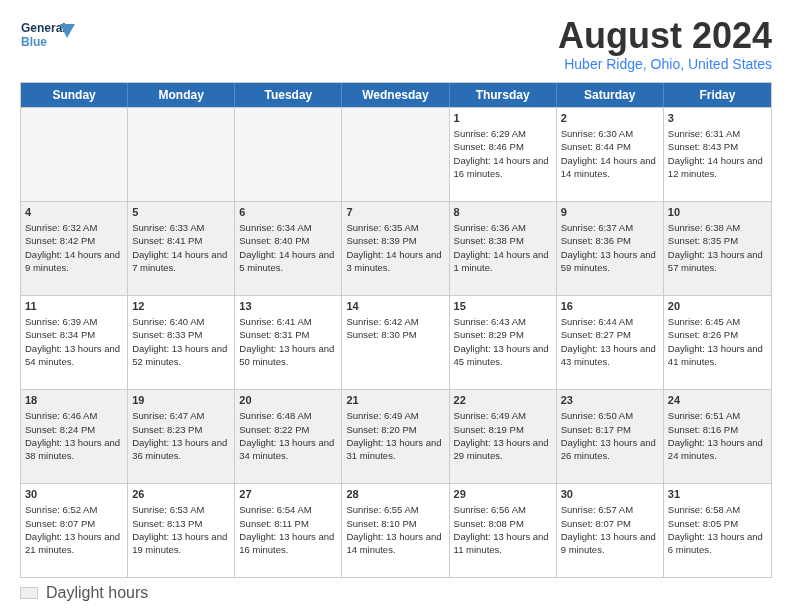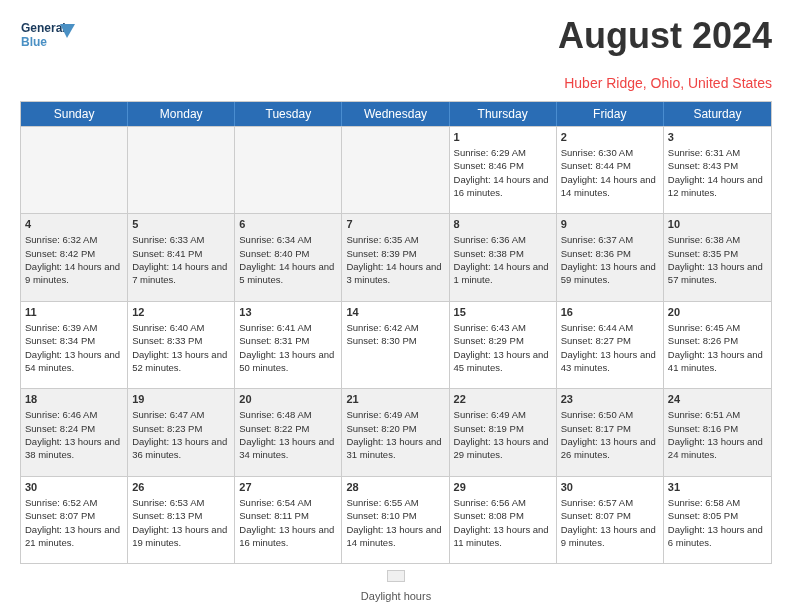--- a/index.html
+++ b/index.html
@@ -32,38 +32,37 @@
       text-align: right;
     }
     .main-title {
       font-size: 36px;
       font-weight: bold;
       color: #333;
       line-height: 1.1;
     }
     .subtitle {
       font-size: 14px;
-      color: #ef4444;
-      margin-top: 19px;
+      color: #3b82f6;
     }
     .calendar {
       flex: 1;
       display: flex;
       flex-direction: column;
       border: 1px solid #ccc;
     }
     .cal-header-row {
       display: grid;
       grid-template-columns: repeat(7, 1fr);
       background: #2a6db5;
     }
     .cal-header-cell {
       color: #fff;
       font-size: 12px;
-      font-weight: normal;
+      font-weight: bold;
       text-align: center;
       padding: 5px 2px;
       border-right: 1px solid #4a8dd0;
     }
     .cal-header-cell:last-child { border-right: none; }
     .cal-body {
       flex: 1;
       display: flex;
       flex-direction: column;
     }
@@ -89,23 +88,22 @@
       font-size: 11px;
       font-weight: bold;
       display: block;
       margin-bottom: 1px;
     }
     .footer {
       display: flex;
       align-items: center;
       gap: 8px;
       margin-top: 6px;
-      font-size: 11px;
+      font-size: 16px;
       color: #555;
-      flex-direction: column;
     }
     .daylight-box {
       width: 18px;
       height: 12px;
       background: #f0f0f0;
       border: 1px solid #ccc;
       display: inline-block;
     }
   </style>
 </head>
@@ -127,22 +125,22 @@
     </div>
   </div>
 
   <div class="calendar">
     <div class="cal-header-row">
     <div class="cal-header-cell">Sunday</div>
         <div class="cal-header-cell">Monday</div>
         <div class="cal-header-cell">Tuesday</div>
         <div class="cal-header-cell">Wednesday</div>
         <div class="cal-header-cell">Thursday</div>
+        <div class="cal-header-cell">Saturday</div>
         <div class="cal-header-cell">Friday</div>
-        <div class="cal-header-cell">Saturday</div>
       </div>
     <div class="cal-body">
     <div class="cal-week">
           <div class="cal-cell empty"></div>
           <div class="cal-cell empty"></div>
           <div class="cal-cell empty"></div>
           <div class="cal-cell empty"></div>
           <div class="cal-cell">
         <span class="day-num">1</span>
         <span>Sunrise: 6:29 AM</span><br>

